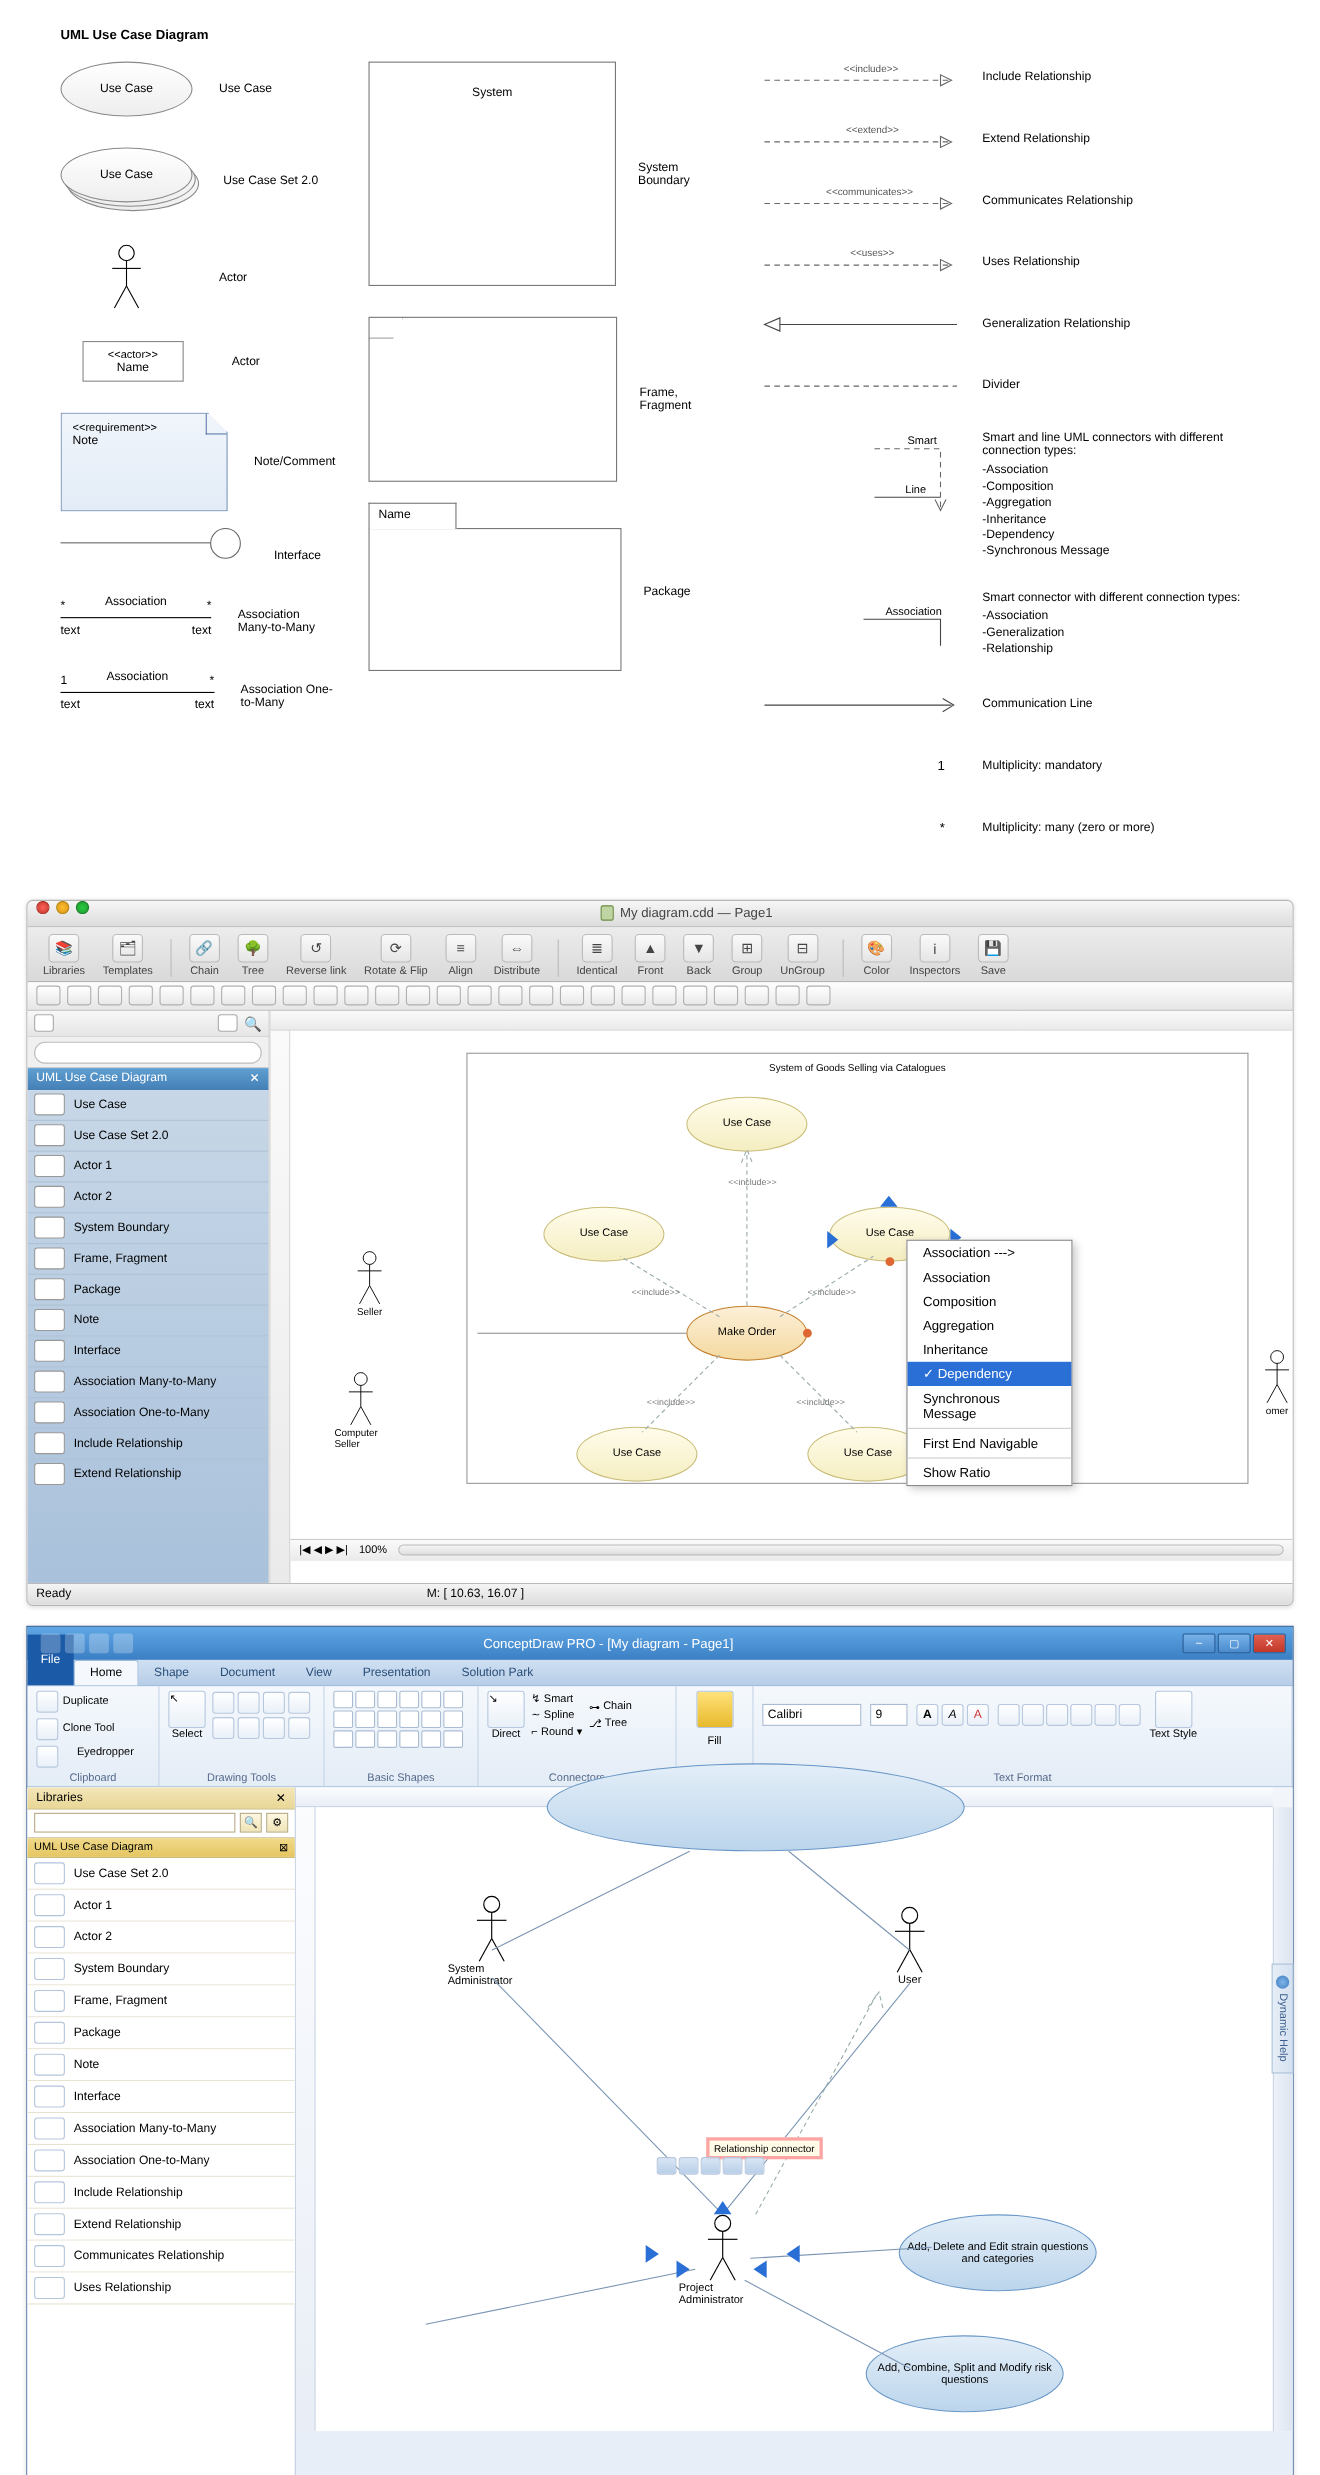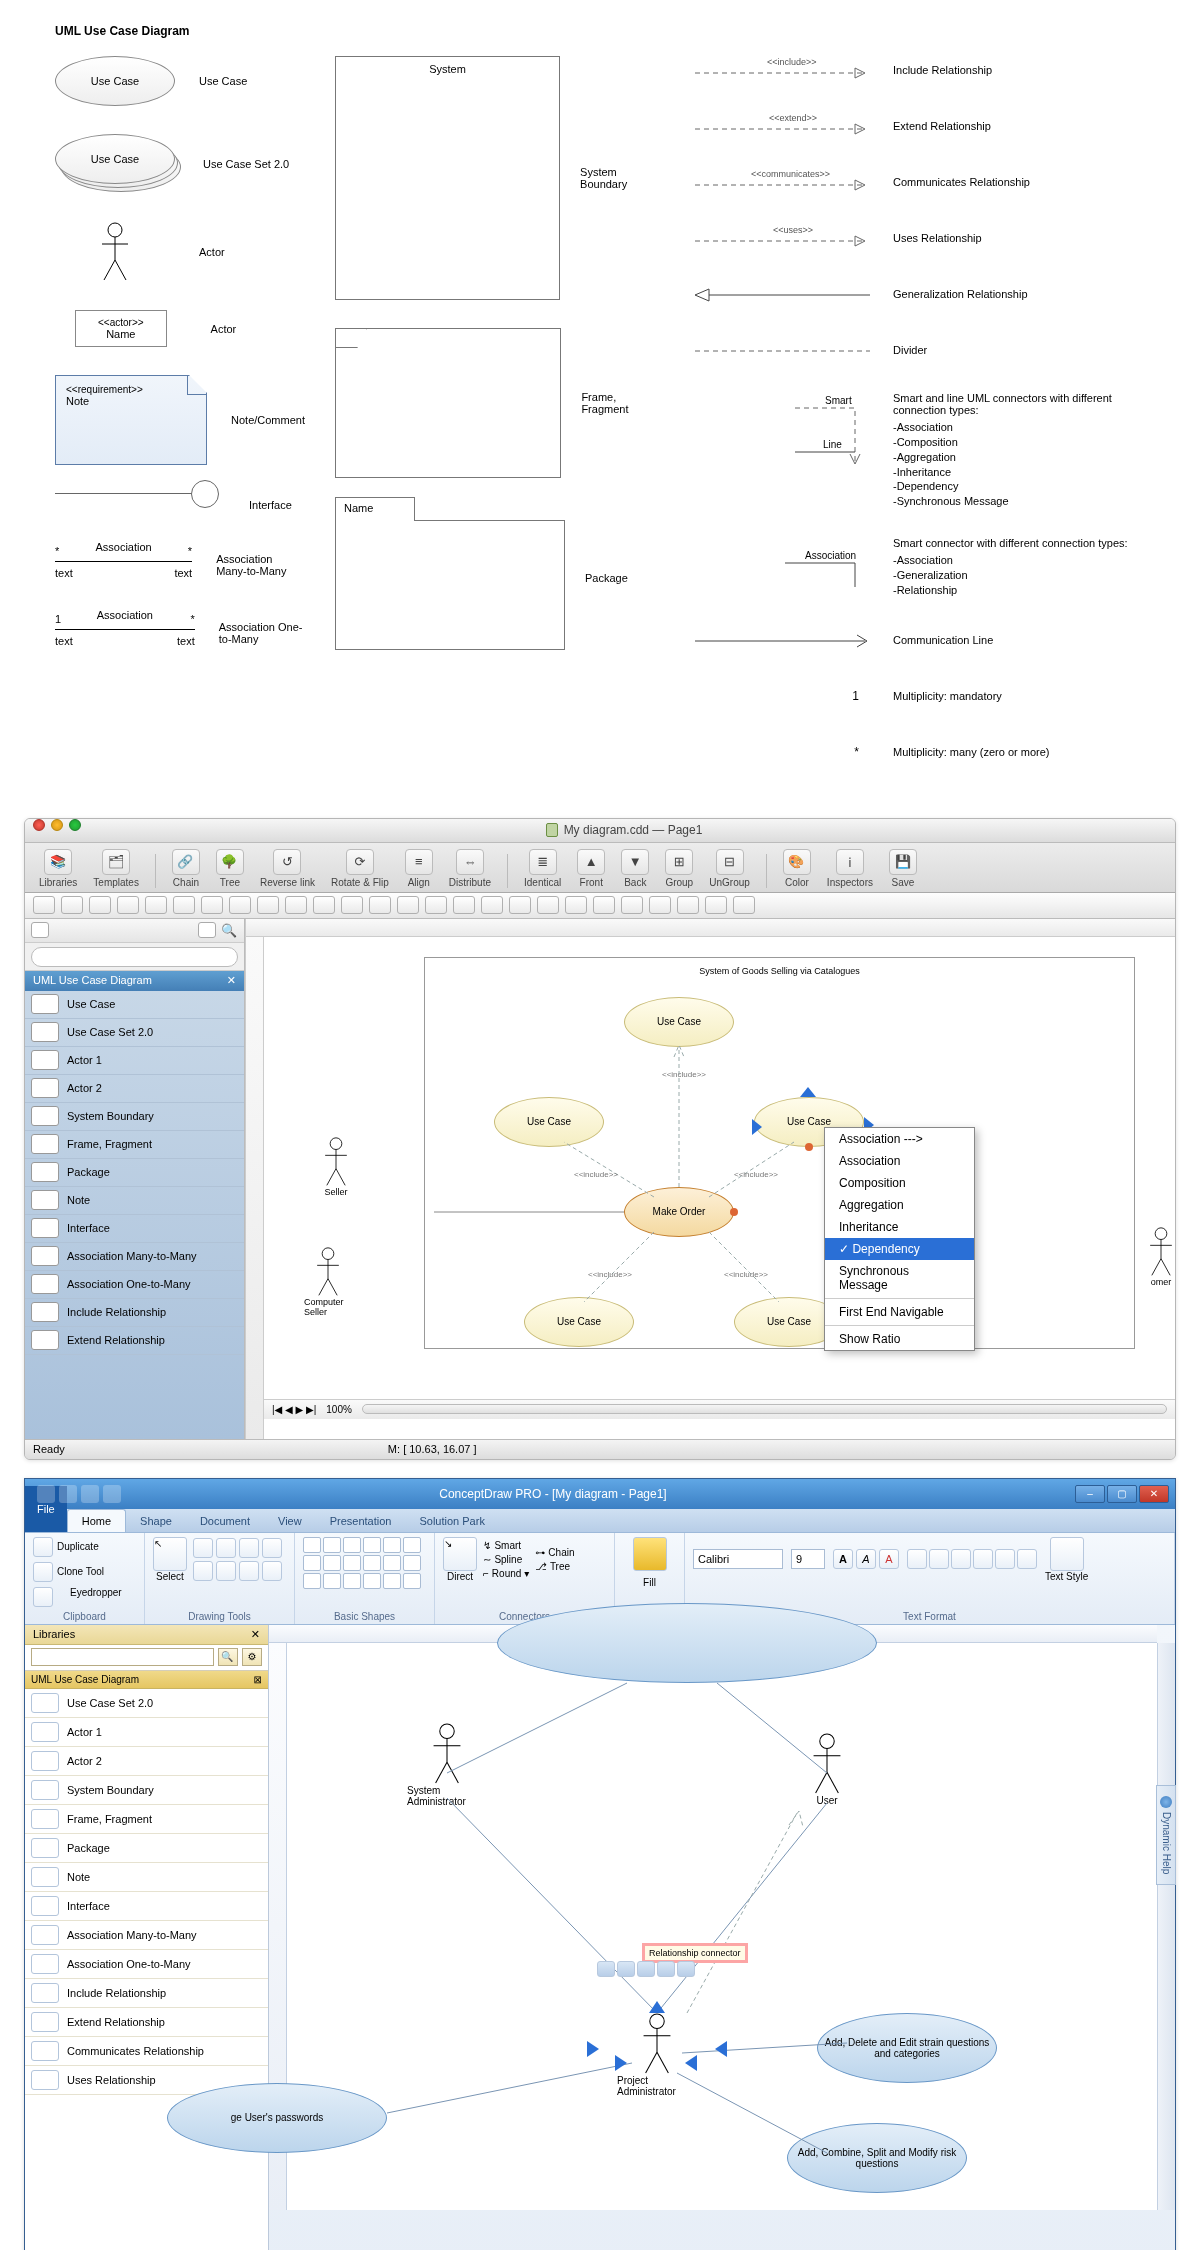--- a/index.html
+++ b/index.html
@@ -23,21 +23,21 @@
 .actor-box .st{font-size:10px}
 .notebox{width:160px;height:90px;border:1px solid #5c7ca8;background:linear-gradient(#f0f5fb,#e3ecf7);position:relative;padding:8px 10px;font-size:11px;clip-path:polygon(0 0,calc(100% - 18px) 0,100% 18px,100% 100%,0 100%)}
 .notebox:after{content:"";position:absolute;right:0;top:0;width:18px;height:18px;border-left:1px solid #5c7ca8;border-bottom:1px solid #5c7ca8}
 .iface{width:150px;height:24px;border-top:1px solid #666;position:relative}
 .iface:after{content:"";position:absolute;right:-14px;top:-14px;width:26px;height:26px;border:1px solid #666;border-radius:50%;background:#fff}
 .assocline{width:200px;position:relative;height:40px;font-size:11px}
 .assocline .l{position:absolute;top:16px;left:0;right:0;border-top:1px solid #000}
 .assocline .lab{position:absolute;top:-4px;left:50%;transform:translateX(-50%)}
 .assocline .ml{position:absolute;left:0}.assocline .mr{position:absolute;right:0}
 .assocline .bl{position:absolute;left:0;top:22px}.assocline .br{position:absolute;right:0;top:22px}
-.sysbox{border:1px solid #777;background:#fff;height:244px;width:230px;text-align:center;padding-top:6px;font-size:11px}
+.sysbox{border:1px solid #777;background:#fff;height:204px;width:230px;text-align:center;padding-top:21px;font-size:11px}
 .framebox{border:1px solid #777;height:150px;width:230px;position:relative}
 .framebox .tab{position:absolute;left:-1px;top:-1px;border:1px solid #777;border-left:0;border-top:0;width:32px;height:20px;clip-path:polygon(0 0,100% 0,70% 100%,0 100%)}
 .pkgbox{width:230px;height:130px;border:1px solid #777;position:relative;margin-top:14px}
 .pkgbox .tab{position:absolute;left:-1px;top:-24px;border:1px solid #777;border-bottom:0;width:80px;height:24px;padding:4px 8px;font-size:11px;background:#fff}
 .relrow{display:flex;align-items:center;gap:18px;height:28px}
 .relrow svg{width:180px;height:22px;flex:0 0 180px}
 .relblock{display:flex;gap:18px;align-items:flex-start}
 .relblock>div:last-child{flex:1}
 .smallul{font-size:11px;line-height:1.35;margin:4px 0 0 0}
 
@@ -807,23 +807,20 @@
             <span>Uses Relationship</span>
           </div>
         </div>
   </div>
   <div class="win-canvas">
    <div class="win-rulers"></div>
    <div class="win-rulers v"></div>
    <div class="win-scroll"></div>
    <div class="win-canvas-inner">
     <div class="won" style="left:210px;top:-40px;width:380px;height:80px"></div>
-    <div class="won" style="left:-120px;top:440px;width:220px">
-            <span>ge User's passwords</span>
-          </div>
     <div class="won" style="left:530px;top:370px">
             <span>Add, Delete and Edit strain questions and categories</span>
           </div>
     <div class="won" style="left:500px;top:480px">
             <span>Add, Combine, Split and Modify risk questions</span>
           </div>
     <div class="wactor" style="left:120px;top:80px">
      <svg width="34" height="62" viewBox="0 0 30 60">
               <circle cx="15" cy="8" r="7" fill="none" stroke="#000"></circle>
               <line x1="15" y1="15" x2="15" y2="38" stroke="#000"></line>

